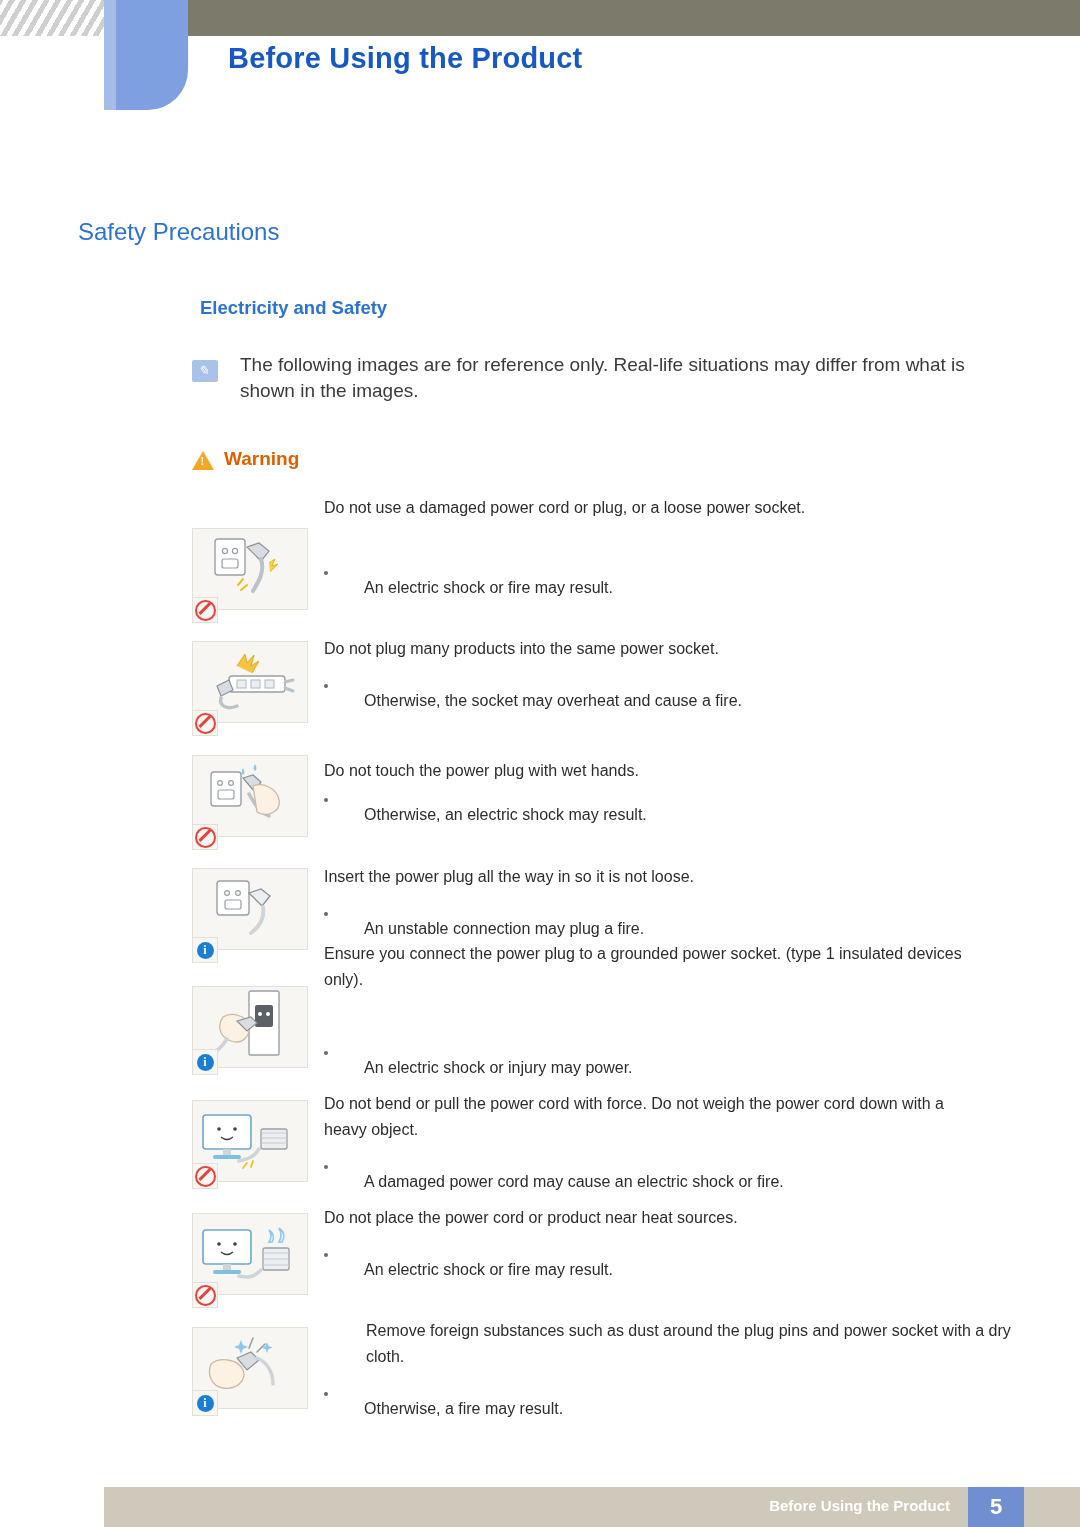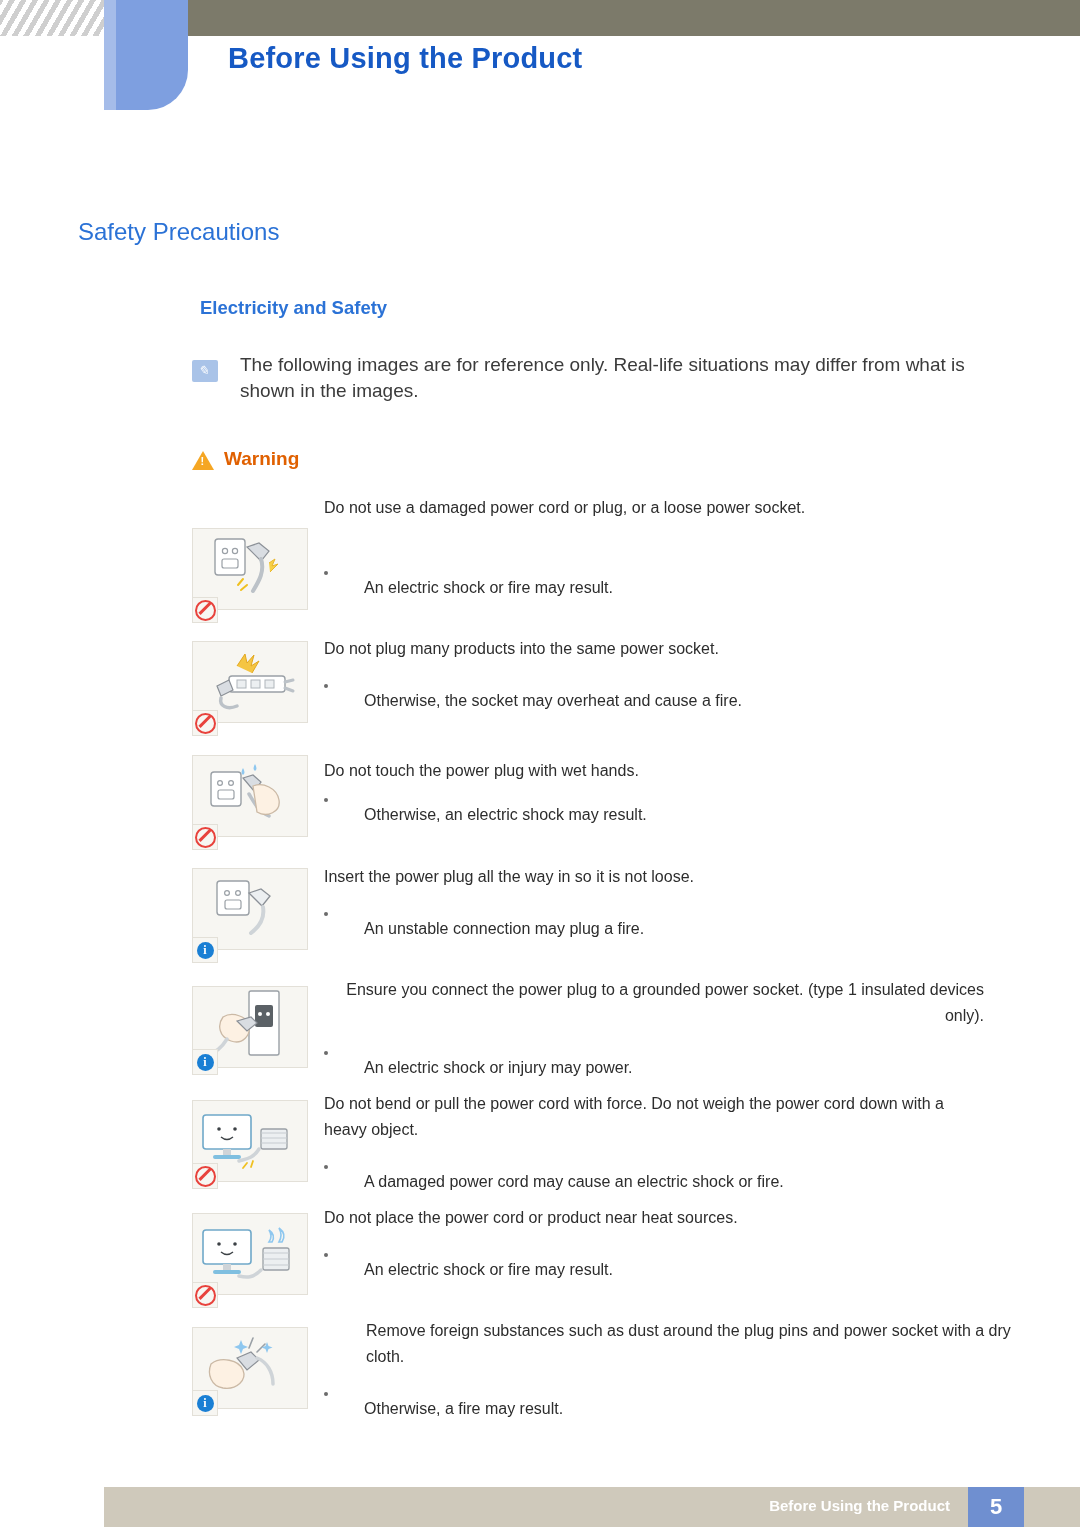--- a/index.html
+++ b/index.html
@@ -390,21 +390,21 @@
       <circle cx="67" cy="27" r="2" fill="#fff"></circle>
       <circle cx="75" cy="27" r="2" fill="#fff"></circle>
       <path d="M30 30 C24 38, 26 50, 38 54 C50 58, 58 48, 56 38 C54 30, 40 24, 30 30 z" fill="#fdf1e3" stroke="#cbb9a5" stroke-width="1.3"></path>
       <path d="M44 34 l14 -4 l6 6 l-10 8 z" fill="#d9dde2" stroke="#8b9097" stroke-width="1.2"></path>
       <path d="M34 52 C28 62, 22 66, 14 68" fill="none" stroke="#cfd4d8" stroke-width="3.5" stroke-linecap="round"></path>
     </svg>
   </div>
   <div class="fig-badge" style="top:1049px;">
     <div class="badge-info">i</div>
   </div>
-  <div class="main-text" style="top:977px;text-align:right;">Ensure you connect the power plug to a grounded power socket. (type 1 insulated devices only).</div>
+  <div class="main-text" style="top:941px;">Ensure you connect the power plug to a grounded power socket. (type 1 insulated devices only).</div>
   <div class="sub-row" style="top:1041px;">
     <span class="sub-bullet"></span>
     <span class="sub-text">An electric shock or injury may power.</span>
   </div>
 </div>
 
 <div class="item">
   <div class="fig" style="top:1100px;">
     <svg class="ill" viewBox="0 0 114 80">
       <rect x="10" y="14" width="48" height="34" rx="3" fill="#fff" stroke="#6fa8c9" stroke-width="1.6"></rect>

